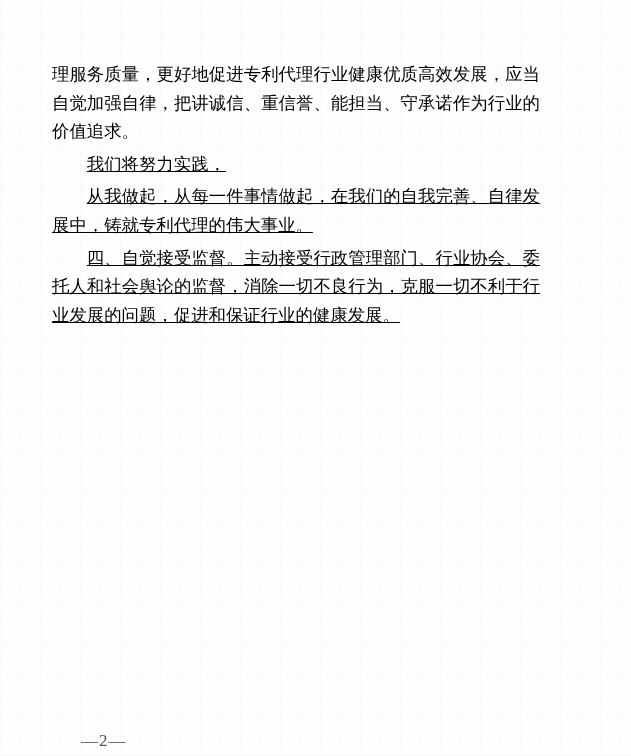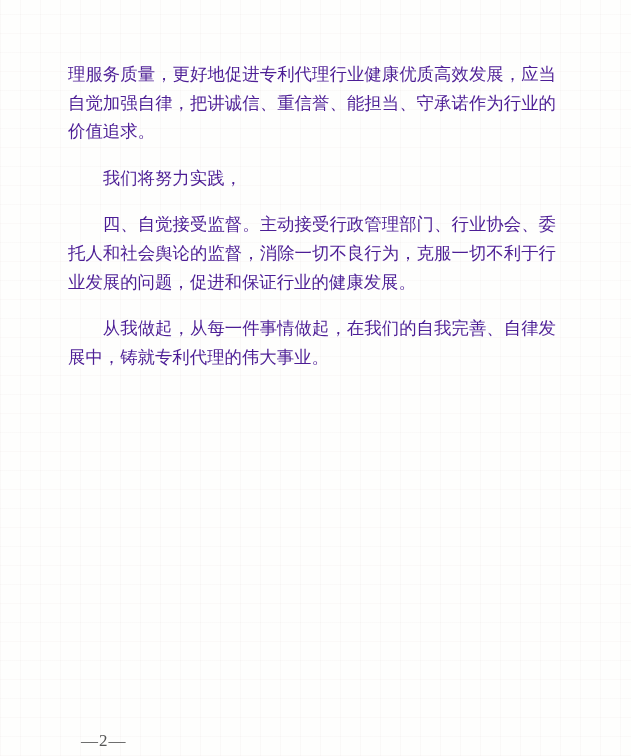--- a/index.html
+++ b/index.html
@@ -21,36 +21,37 @@
   .texture {
     position: absolute;
     inset: 0;
     background-image:
       repeating-linear-gradient(90deg, rgba(190,160,160,0.06) 0 1px, transparent 1px 20px),
       repeating-linear-gradient(0deg, rgba(190,160,160,0.05) 0 1px, transparent 1px 19px);
     pointer-events: none;
   }
   .content {
     position: absolute;
-    left: 68px;
+    left: 52px;
     top: 60px;
     width: 488px;
-    color: #4c1d95;
+    color: #000000;
     font-size: 17.4px;
     line-height: 28.6px;
     text-align: justify;
     text-justify: inter-ideograph;
     letter-spacing: 0;
   }
   .content p {
     margin: 0;
     word-break: break-all;
   }
   .content p + p {
-    margin-top: 18px;
+    margin-top: 4px;
+    text-decoration: underline;
   }
   .content p.indent {
     text-indent: 2em;
   }
   .page-number {
     position: absolute;
     left: 81px;
     top: 731px;
     color: #555555;
     font-size: 17px;
@@ -60,18 +61,18 @@
 </style>
 </head>
 <body>
 
 <div class="page">
   <div class="texture"></div>
 
   <main class="content">
     <p class="para">理服务质量，更好地促进专利代理行业健康优质高效发展，应当自觉加强自律，把讲诚信、重信誉、能担当、守承诺作为行业的价值追求。</p>
     <p class="para indent">我们将努力实践，</p>
+    <p class="para indent">从我做起，从每一件事情做起，在我们的自我完善、自律发展中，铸就专利代理的伟大事业。</p>
     <p class="para indent">四、自觉接受监督。主动接受行政管理部门、行业协会、委托人和社会舆论的监督，消除一切不良行为，克服一切不利于行业发展的问题，促进和保证行业的健康发展。</p>
-    <p class="para indent">从我做起，从每一件事情做起，在我们的自我完善、自律发展中，铸就专利代理的伟大事业。</p>
   </main>
 
   <div class="page-number">—2—</div>
 </div>
 
 </body></html>

